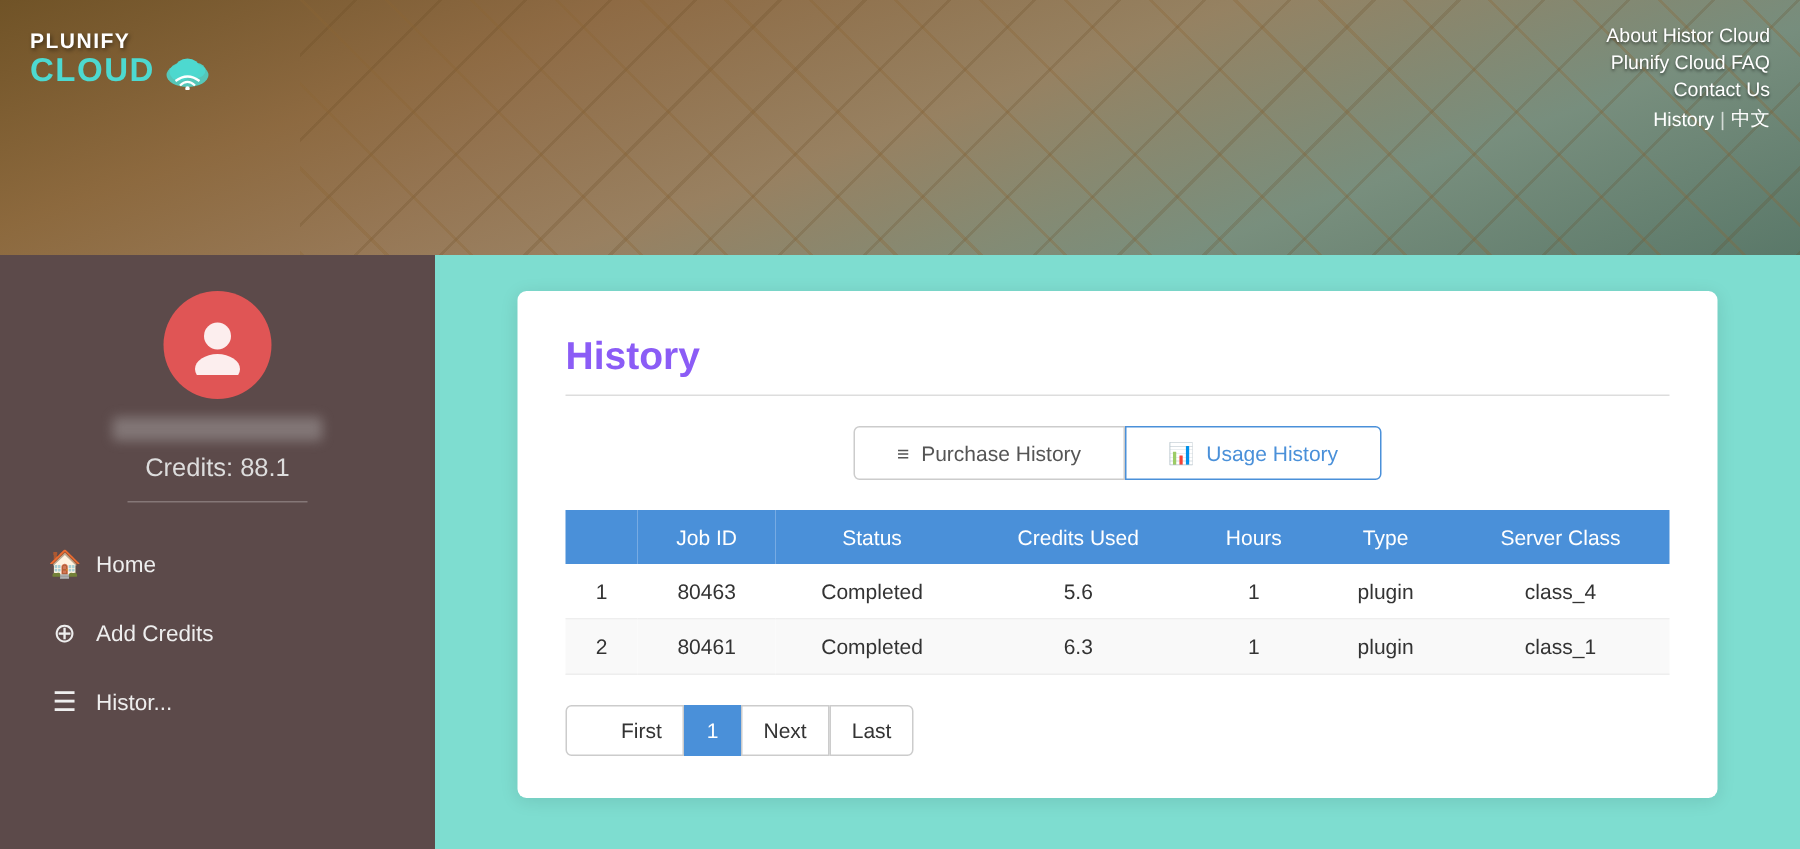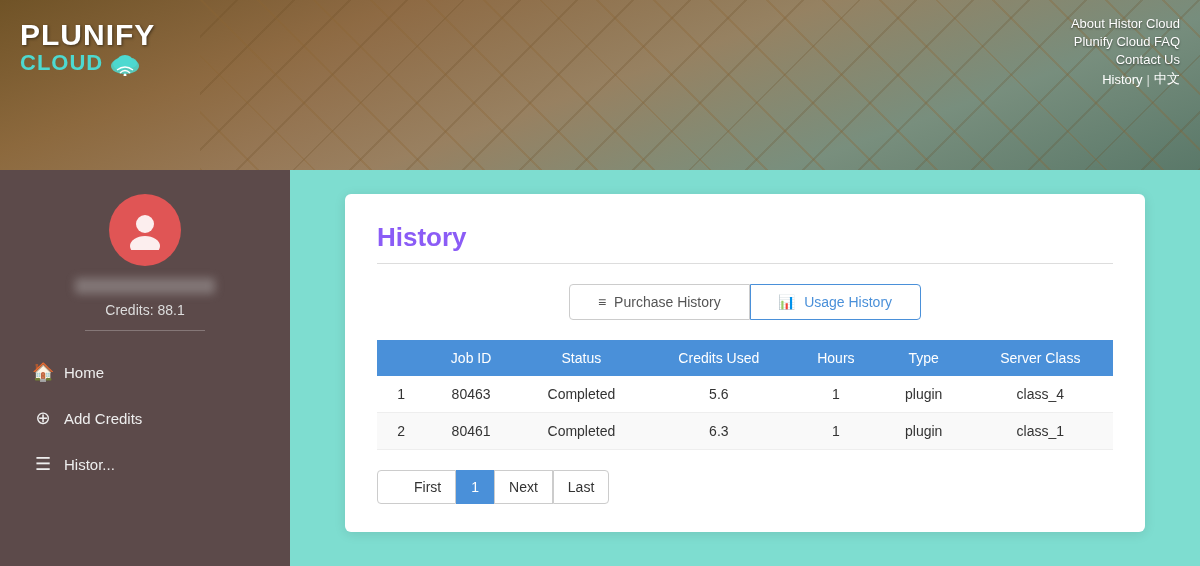--- a/index.html
+++ b/index.html
@@ -29,21 +29,21 @@
         -45deg,
         rgba(100,70,30,0.2) 0px, rgba(100,70,30,0.2) 2px,
         transparent 2px, transparent 40px
       );
     }
     .logo {
       position: absolute; top: 20px; left: 20px;
       display: flex; flex-direction: column; align-items: flex-start;
     }
     .logo-plunify {
-      font-size: 30px; font-weight: 900; color: white;
+      font-size: 14px; font-weight: 900; color: white;
       letter-spacing: 1px; line-height: 1;
       text-shadow: 1px 1px 3px rgba(0,0,0,0.5);
     }
     .logo-cloud-row {
       display: flex; align-items: center; gap: 4px;
     }
     .logo-cloud-text {
       font-size: 22px; font-weight: 900; color: #4DD9D0;
       letter-spacing: 1px; line-height: 1;
     }
@@ -84,21 +84,21 @@
     .avatar-person-icon { width: 40px; height: 40px; }
 
     .username-blur {
       width: 140px; height: 16px;
       background: rgba(200,200,200,0.35);
       border-radius: 3px;
       margin-bottom: 8px;
       filter: blur(4px);
     }
     .credits-text {
-      color: #DDD; font-size: 14px; margin-bottom: 12px;
+      color: #DDD; font-size: 17px; margin-bottom: 12px;
     }
     .sidebar-divider {
       width: 120px; height: 1px; background: rgba(255,255,255,0.25);
       margin-bottom: 20px;
     }
     .sidebar-nav { width: 100%; display: flex; flex-direction: column; gap: 4px; }
     .sidebar-item {
       display: flex; align-items: center; gap: 10px;
       padding: 10px 16px; cursor: pointer; border-radius: 4px;
       color: #EEE; font-size: 15px;

